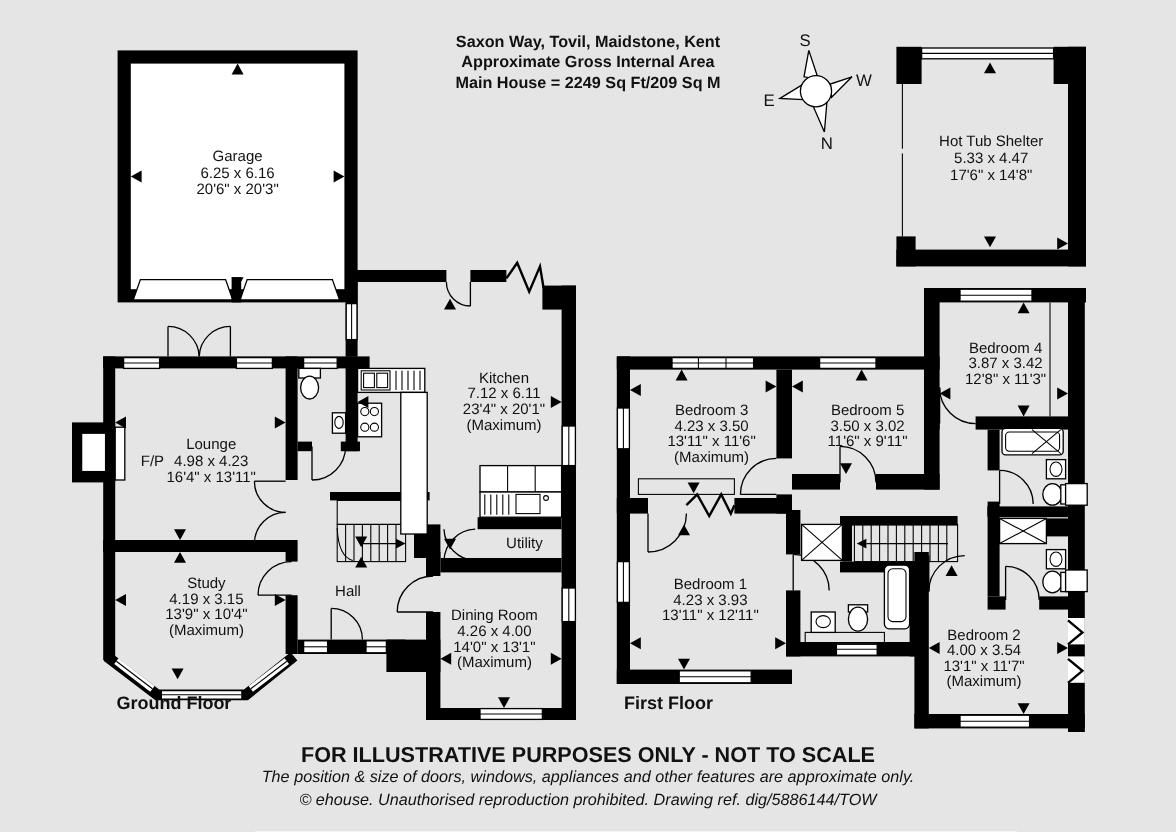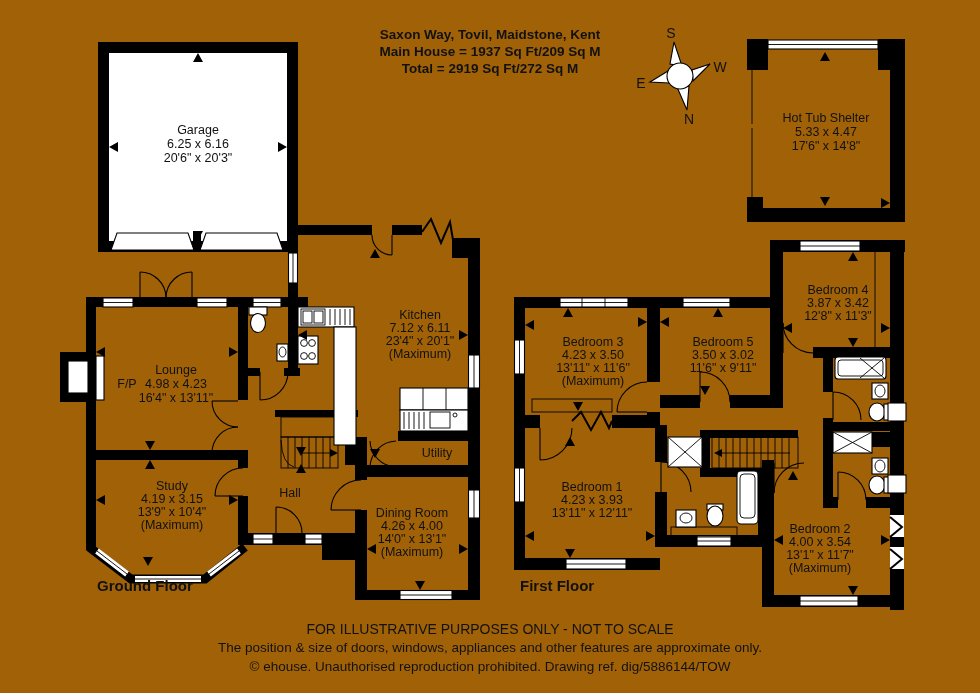--- a/index.html
+++ b/index.html
@@ -1,44 +1,44 @@
 <!DOCTYPE html>
 <html><head>
 <meta charset="utf-8">
 <style>
   html,body{margin:0;padding:0;background:#fff;}
-  .page{position:relative;width:980px;height:693px;background:#a16207;overflow:hidden;
+  .page{position:relative;width:980px;height:693px;background:#e5e5e5;overflow:hidden;
         font-family:"Liberation Sans",sans-serif;color:#111;}
   .hdr{position:absolute;top:26px;left:250px;width:480px;text-align:center;
        font-weight:bold;font-size:13.5px;line-height:17px;}
   .ftr{position:absolute;top:620px;left:0;width:980px;text-align:center;}
-  .ftr .f1{font-weight:normal;font-size:14px;line-height:18px;}
-  .ftr .f2{font-size:13.5px;line-height:19px;}
+  .ftr .f1{font-weight:bold;font-size:18px;line-height:18px;}
+  .ftr .f2{font-size:13.5px;line-height:19px;font-style:italic;}
   svg{position:absolute;top:0;left:0;}
   .w{fill:#000;}
   .ww{fill:#fff;stroke:#000;stroke-width:1.1;}
   .fx{fill:#fff;stroke:#000;stroke-width:1.1;}
   .tn{stroke:#000;stroke-width:0.9;fill:none;}
   .dr{stroke:#000;stroke-width:1.1;fill:none;}
   .ar{fill:#000;}
   .zz{stroke:#000;stroke-width:2;fill:none;}
   text{font-family:"Liberation Sans",sans-serif;fill:#111;}
   .rl{font-size:12.5px;text-anchor:middle;}
   .fl{font-size:15px;font-weight:bold;}
   .cp{font-size:14px;text-anchor:middle;}
 </style>
 </head>
 <body>
 
 <div class="page">
 
   <div class="hdr">
     <div>Saxon Way, Tovil, Maidstone, Kent</div>
-    <div>Main House = 1937 Sq Ft/209 Sq M</div>
-    <div>Total = 2919 Sq Ft/272 Sq M</div>
+    <div>Approximate Gross Internal Area</div>
+    <div>Main House = 2249 Sq Ft/209 Sq M</div>
   </div>
 
   <svg width="980" height="693" viewBox="0 0 980 693">
 
     <g>
       <polygon class="fx" points="674,42 670,64 682,66"></polygon>
       <polygon class="fx" points="687,110 677,87 689,86"></polygon>
       <polygon class="fx" points="650,82 668,71 669,83"></polygon>
       <polygon class="fx" points="710,64 692,70 693,81"></polygon>
       <circle class="fx" cx="680" cy="76" r="13"></circle>

